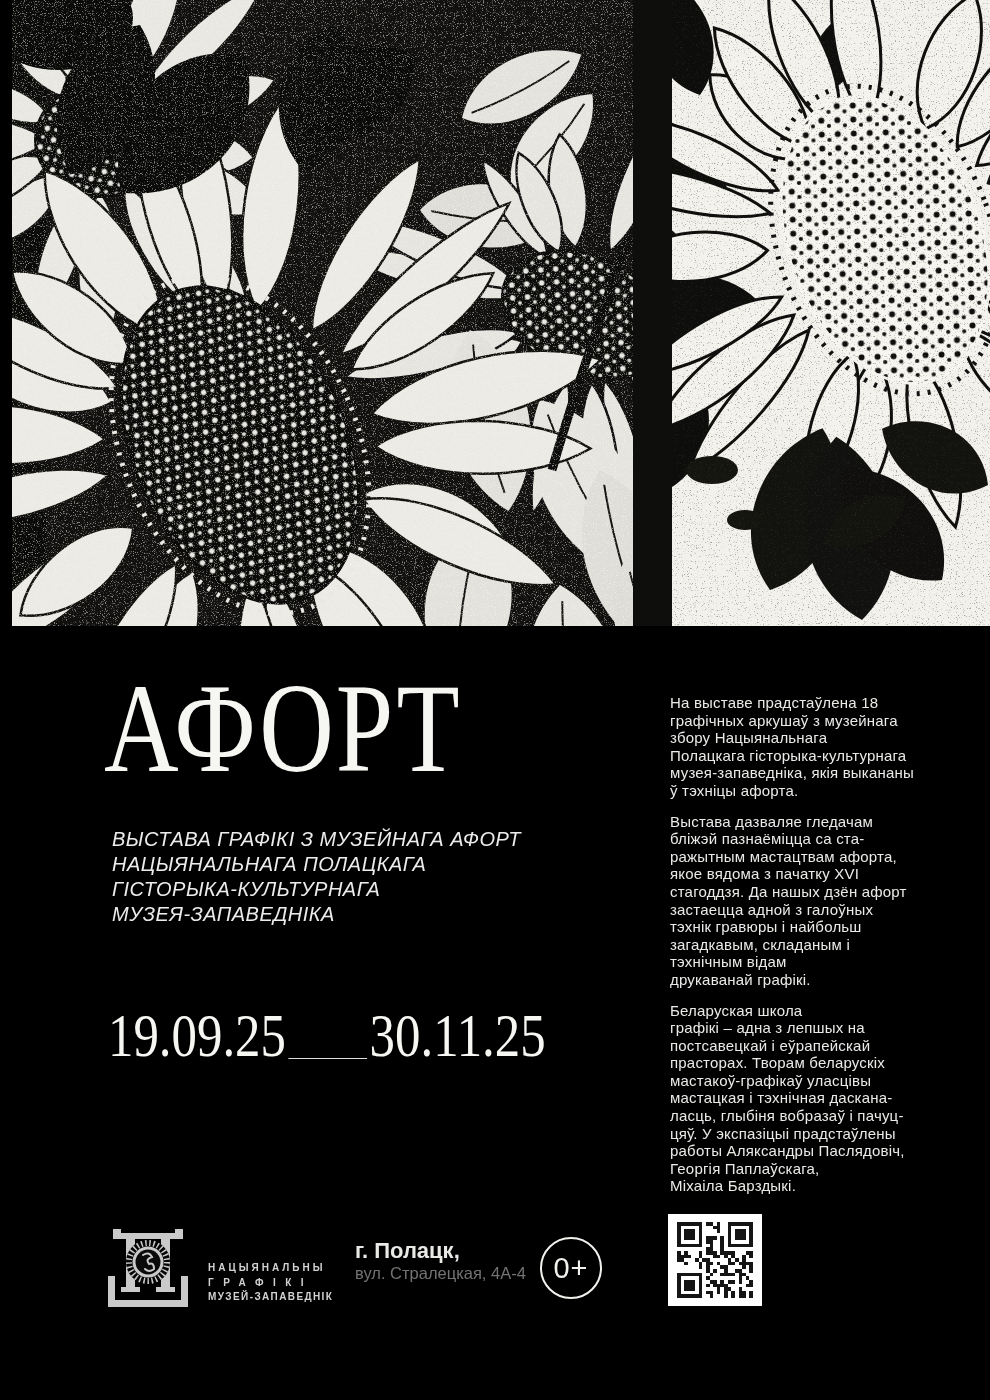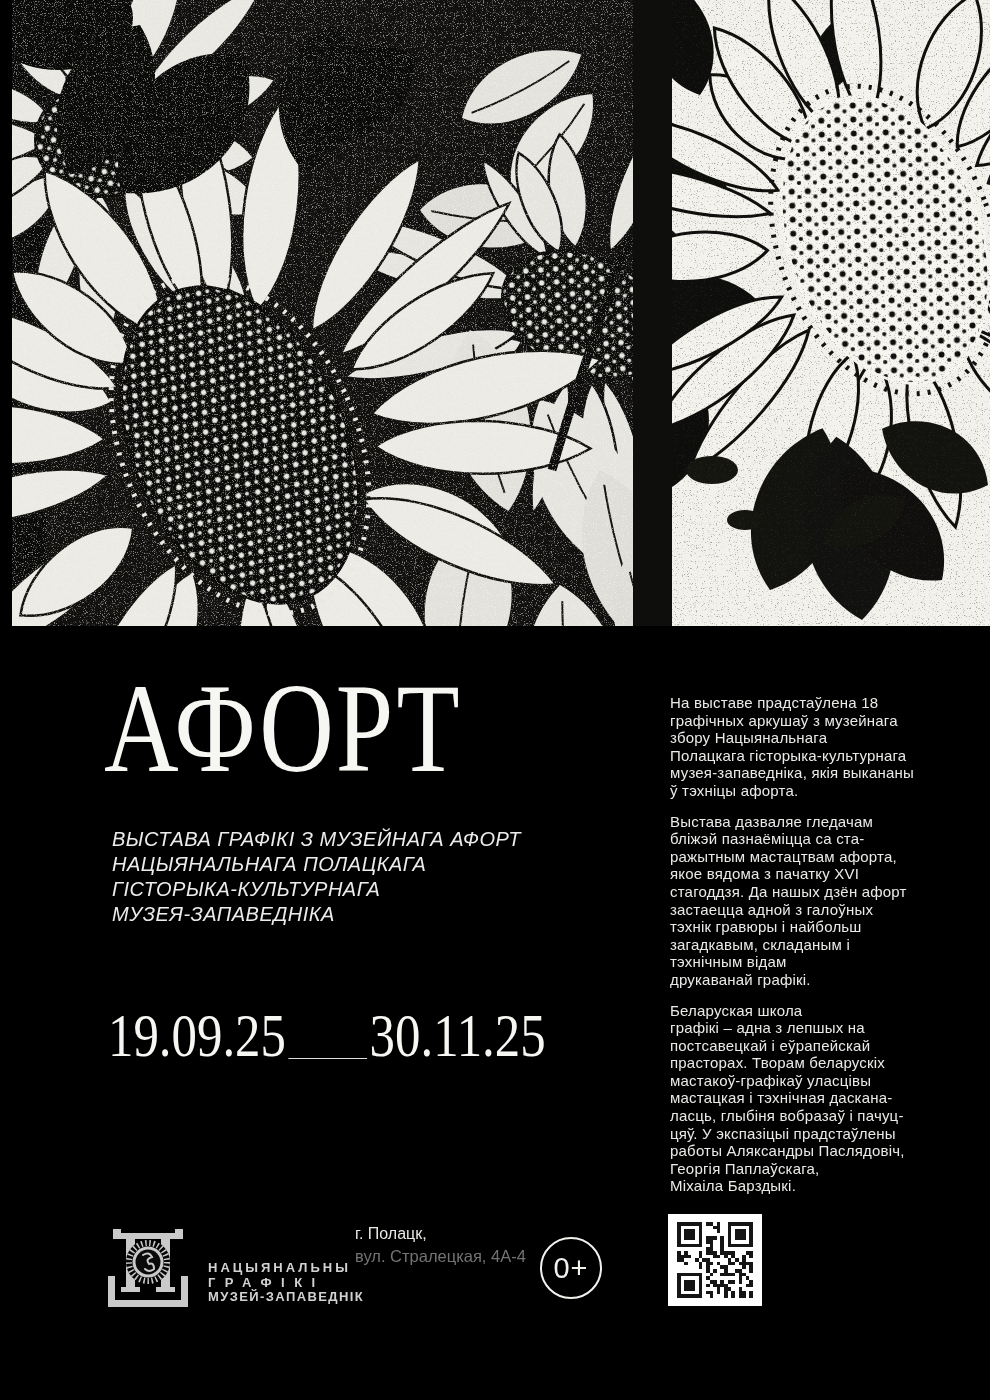--- a/index.html
+++ b/index.html
@@ -21,30 +21,30 @@
          color:#f6f6f3;transform:scaleX(.82);transform-origin:left top;
          white-space:nowrap;}
   .dates .rule{width:96px;height:0;border-bottom:1.5px solid #ddd;margin:0 3px 12px 3px;}
 
   .col-right{position:absolute;left:670px;top:694px;width:276px;
              font-size:15px;line-height:17.6px;color:#eaeae7;letter-spacing:.2px;}
   .col-right p{margin:0 0 13px 0;white-space:pre-line;}
 
   .logo{position:absolute;left:102px;top:1224px;display:flex;align-items:center;}
   .logo svg{display:block;}
-  .logo-text{margin-left:14px;margin-top:30px;color:#d2d2d2;font-size:13px;
+  .logo-text{margin-left:14px;margin-top:30px;color:#d2d2d2;font-size:10px;
              font-weight:700;line-height:14.5px;}
   .logo-text .l1{letter-spacing:3px;}
   .logo-text .l2{letter-spacing:9.5px;}
   .logo-text .l3{letter-spacing:1.4px;}
 
   .venue{position:absolute;left:355px;top:1219px;}
   .venue .name{font-size:21.5px;font-weight:700;line-height:26px;letter-spacing:.6px;
                white-space:pre-line;color:#f4f4f1;}
-  .venue .city{font-size:16px;line-height:23px;margin-top:3px;color:#e9e9e6;}
+  .venue .city{font-size:22px;line-height:23px;margin-top:20px;color:#e9e9e6;font-weight:bold;}
   .venue .addr{font-size:16.5px;line-height:23px;color:#737373;}
 
   .age-badge{position:absolute;left:540px;top:1237px;width:62px;height:62px;
              border:2px solid #f1f1ee;border-radius:50%;box-sizing:border-box;
              display:flex;align-items:center;justify-content:center;
              font-size:29px;color:#f1f1ee;letter-spacing:1px;}
 
   .qr{position:absolute;left:668px;top:1214px;width:94px;height:92px;
       background:#fff;box-sizing:border-box;padding:8px;}
   .qr svg{display:block;width:100%;height:100%;}

